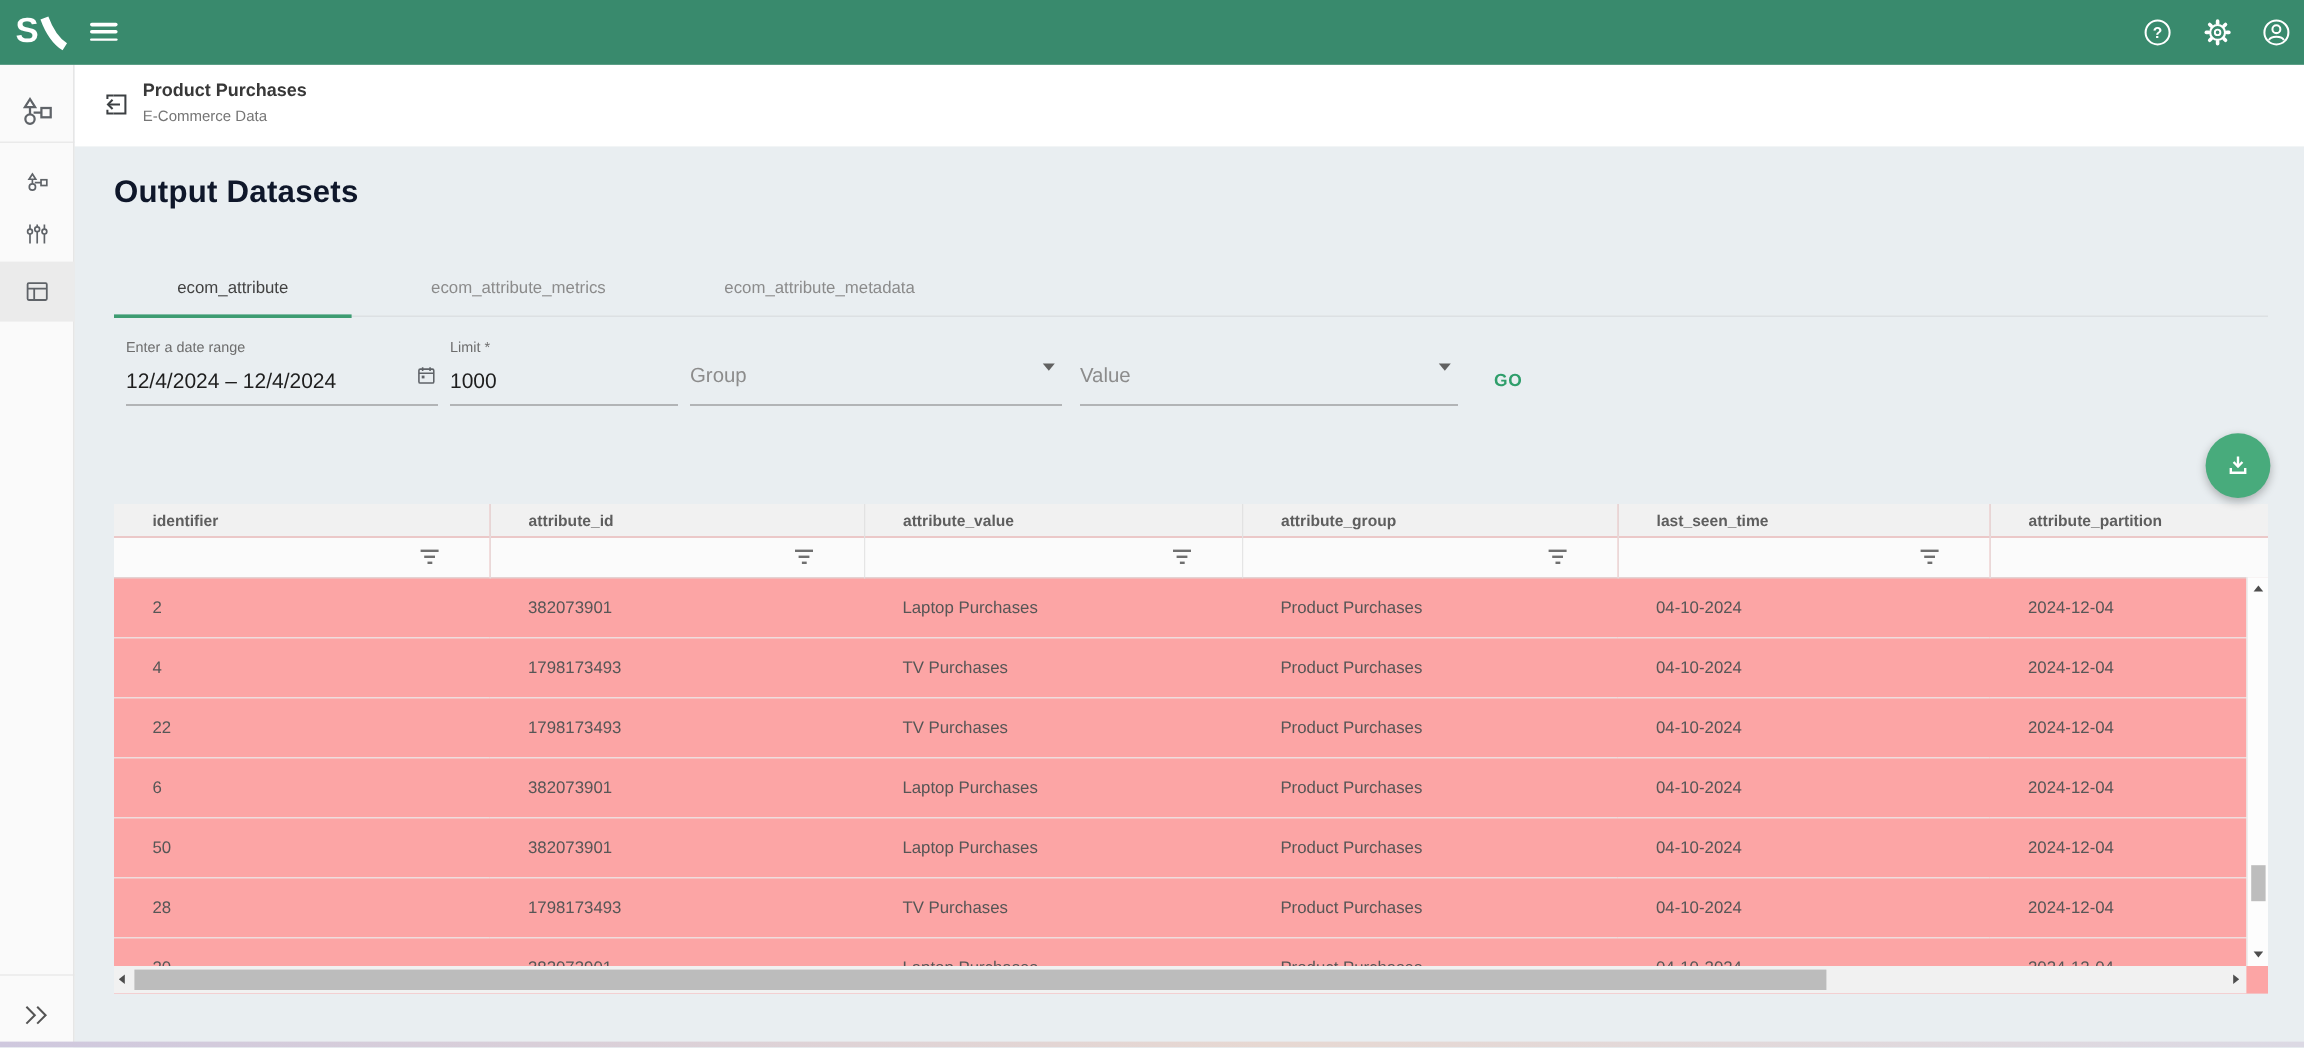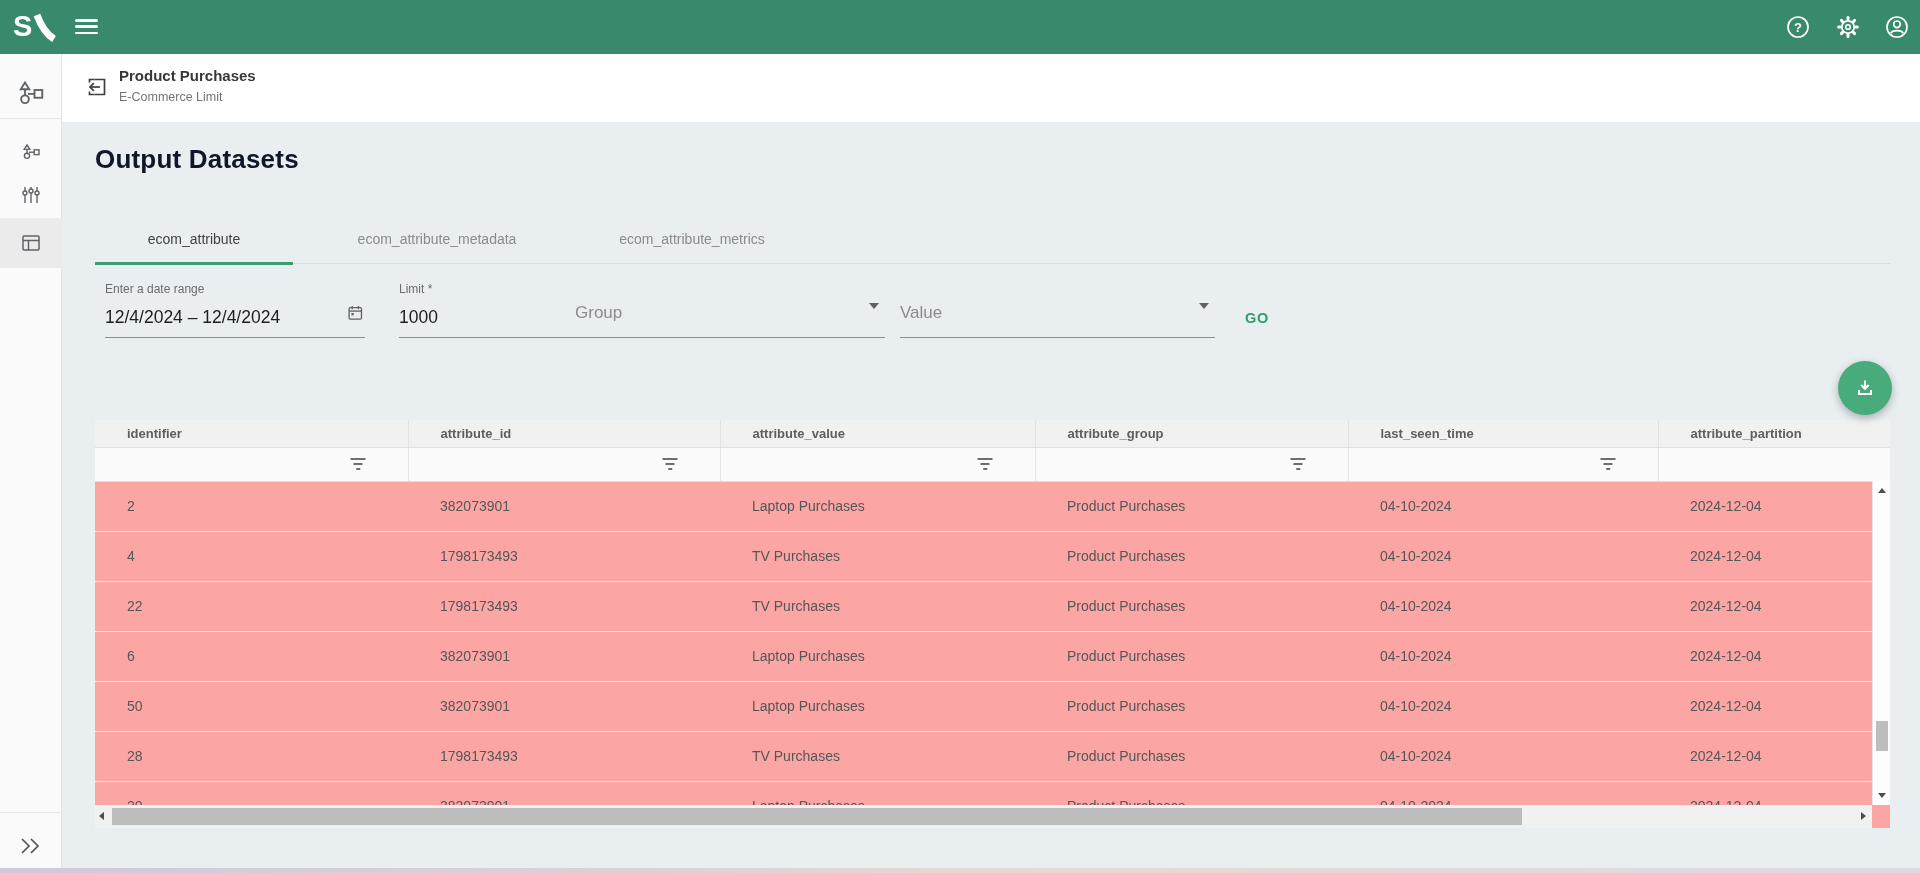--- a/index.html
+++ b/index.html
@@ -40,21 +40,21 @@
   .tab1{width:198px;} .tab2{width:232px; margin-left:28px;} .tab3{width:214px; margin-left:32px;}
   .tab.active { color:#424242; }
   .tab-ind { position:absolute; left:0; bottom:-1px; width:198px; height:3px; background:var(--tabgreen,#3d9c72); }
 
   
   .field { position:absolute; top:160px; }
   .field .flabel { font-size:12px; color:#6d6d6d; height:16px; }
   .frow { display:flex; height:28px; margin-top:5px; }
   .fval { font-size:17.5px; color:#1e1e1e; background:transparent; border:none; outline:none; font-family:"Liberation Sans",sans-serif; width:100%; }
   .funder { height:1px; background:#8f8f8f; margin-top:6px; }
-  .f-date{left:43px; width:260px;} .f-limit{left:313px; width:190px;margin-left:24px;}
+  .f-date{left:43px; width:260px;} .f-limit{left:313px; width:190px;}
   .f-group{left:513px; width:310px;} .f-value{left:838px; width:315px;}
   .select-ph { font-size:17px; color:#8c8c8c; flex:1; }
   .dd-arrow { width:0; height:0; border-left:5.5px solid transparent; border-right:5.5px solid transparent; border-top:6px solid #616161; margin-right:6px; }
   .go-btn { position:absolute; left:1175px; top:182px; font-size:14.5px; font-weight:700; letter-spacing:.6px; color:var(--gogreen,#2f9e6b); cursor:pointer; padding:6px 8px; }
 
   
   .fab { position:absolute; left:1776px; top:239px; width:54px; height:54px; border-radius:50%; background:var(--fab,#48ab7c); display:flex; align-items:center; justify-content:center; box-shadow:0 3px 8px rgba(0,0,0,.28); cursor:pointer; z-index:5; }
 
   
   .tablewrap { position:absolute; left:33px; top:298px; width:1795px; height:408px; background:#fca5a5; overflow:hidden; }
@@ -197,36 +197,36 @@
         <g stroke="#3c4043" stroke-width="1.7" fill="none">
           <path d="M9.5 4.5 H19.5 V19.5 H9.5"></path>
           <path d="M9.5 4.5 H4.5 V7.5"></path>
           <path d="M4.5 16.5 V19.5 H9.5"></path>
           <line x1="15" y1="12" x2="5" y2="12"></line>
           <polyline points="8.8,8.2 5,12 8.8,15.8"></polyline>
         </g>
       </svg>
     </div>
     <div class="crumb-title">Product Purchases</div>
-    <div class="crumb-sub">E-Commerce Limit</div>
+    <div class="crumb-sub">E-Commerce Data</div>
   </div>
 
   <div class="content">
     <div class="page-title">Output Datasets</div>
 
     <div class="tabs">
       <div class="tab tab1 active">
         <span>ecom_attribute</span>
         <div class="tab-ind"></div>
       </div>
+      <div class="tab tab3">
+        <span>ecom_attribute_metrics</span>
+      </div>
       <div class="tab tab2">
         <span>ecom_attribute_metadata</span>
-      </div>
-      <div class="tab tab3">
-        <span>ecom_attribute_metrics</span>
       </div>
     </div>
 
     <div class="field f-date">
       <div class="flabel">Enter a date range</div>
       <div class="frow">
         <input class="fval" value="12/4/2024 – 12/4/2024" style="">
         <svg width="20" height="20" viewBox="0 0 24 24">
           <rect x="4" y="5" width="16" height="15" rx="1.5" stroke="#5f6368" stroke-width="1.7" fill="none"></rect>
           <line x1="8" y1="3" x2="8" y2="7" stroke="#5f6368" stroke-width="1.7"></line>

